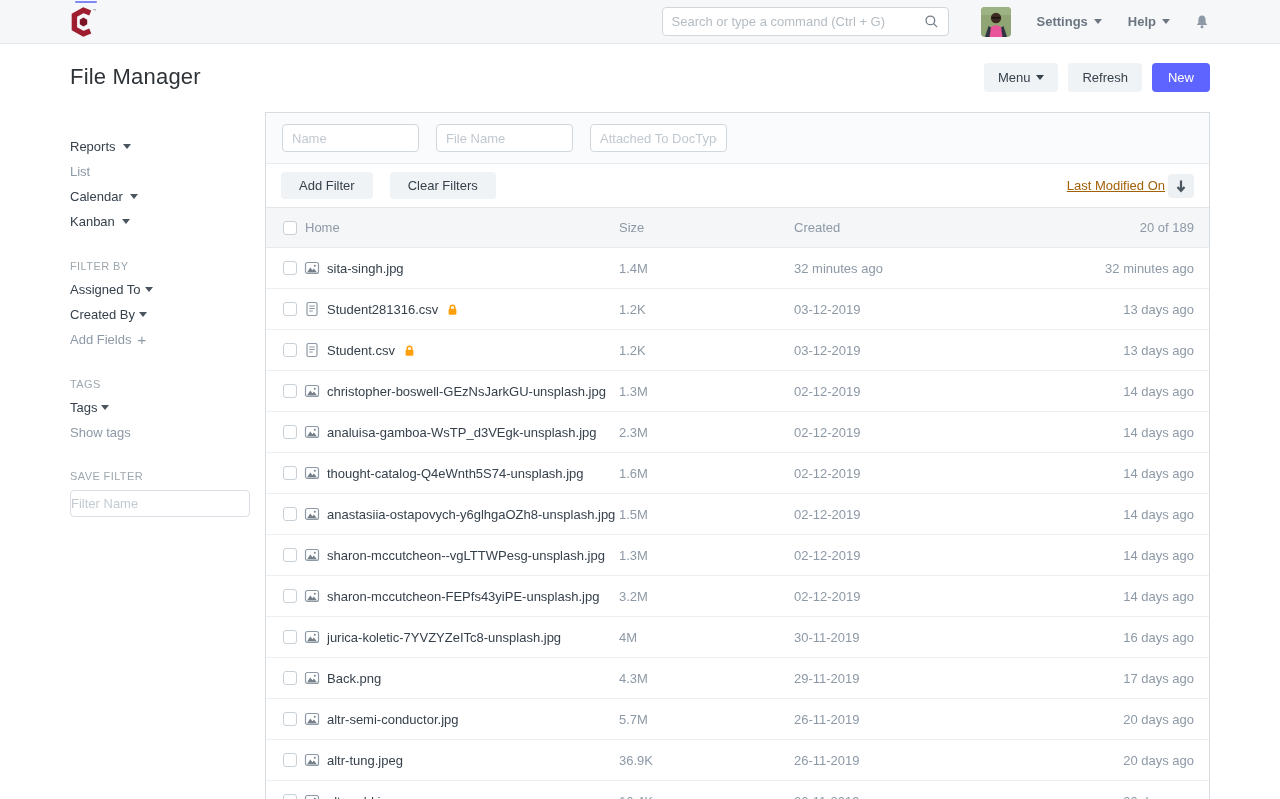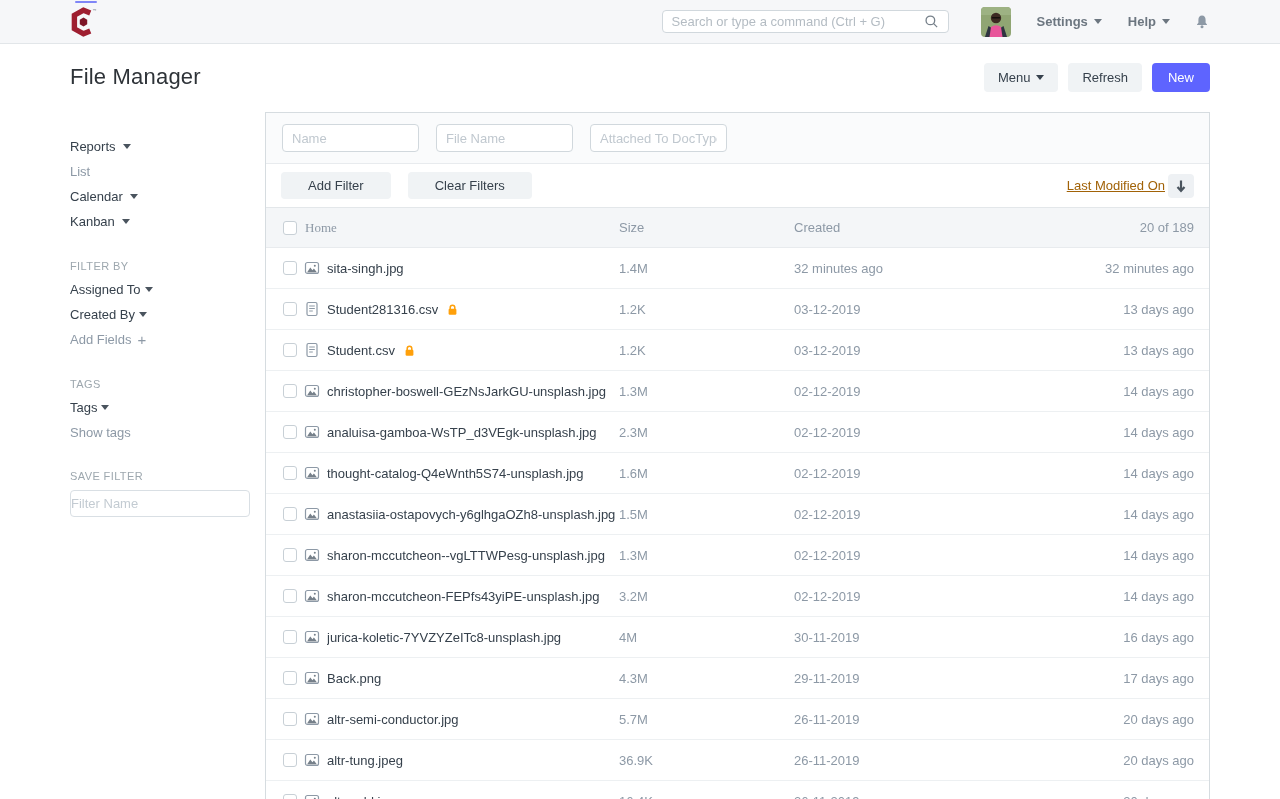--- a/index.html
+++ b/index.html
@@ -5,21 +5,21 @@
   * { margin:0; padding:0; box-sizing:border-box; }
   html,body { width:1280px; height:799px; overflow:hidden; background:#fff;
     font-family:"Liberation Sans","DejaVu Sans",sans-serif; font-size:13px; color:#36414c; }
 
   
   .navbar { position:relative; height:44px; background:#f6f7f9; border-bottom:1px solid #e2e6e9;
     display:flex; align-items:center; padding:0 70px; }
   .loading-bar { position:absolute; top:1px; left:75px; width:22px; height:2px; background:#7f86f7; border-radius:1px; }
   .logo-wrap { display:flex; align-items:flex-start; cursor:pointer; }
   .navbar-spacer { flex:1; }
-  .nav-search { width:287px; height:23px; background:#fff; border:1px solid #d1d8dd; border-radius:4px;
+  .nav-search { width:287px; height:29px; background:#fff; border:1px solid #d1d8dd; border-radius:4px;
     display:flex; align-items:center; padding:0 9px; }
   .nav-search input { flex:1; border:none; outline:none; font:inherit; color:#36414c; background:transparent; }
   .nav-search input::placeholder { color:#b4bcc3; }
   .avatar { width:30px; height:30px; border-radius:4px; overflow:hidden; margin-left:32px; cursor:pointer; flex:none; }
   .nav-link { margin-left:26px; font-weight:700; color:#6c7680; cursor:pointer; display:flex; align-items:center; }
   .bell { margin-left:24px; cursor:pointer; display:flex; }
 
   .caret { display:inline-block; width:0; height:0; border-left:4px solid transparent;
     border-right:4px solid transparent; border-top:5px solid currentColor; margin-left:6px; }
 
@@ -47,30 +47,30 @@
   .filter-name-input::placeholder { color:#c3cbd2; }
   .sb-gap-s { margin-top:20px; }
 
   
   .main-list { margin-left:195px; margin-right:70px; margin-top:2px; border:1px solid #d6dce0; border-bottom:none; }
   .filter-area { background:#fafbfc; border-bottom:1px solid #e8ebee; padding:11px 16px; display:flex; gap:17px; }
   .filter-input { width:137px; height:28px; border:1px solid #d1d8dd; border-radius:4px; background:#fff;
     padding:0 9px; font:inherit; color:#36414c; outline:none; min-width:0; }
   .filter-input::placeholder { color:#c0c8cf; }
   .sort-row { height:44px; display:flex; align-items:center; padding:0 15px; border-bottom:1px solid #e3e7ea; background:#fff; }
-  .sort-row .btn { padding:6px 27px; }
+  .sort-row .btn { padding:6px 18px; }
   .sort-row .btn + .btn { margin-left:17px; }
   .sort-right { margin-left:auto; display:flex; align-items:center; }
   .sort-field { color:#a16207; margin-right:3px;text-decoration:underline; }
   .sort-dir-btn { width:26px; height:24px; background:#eef1f4; border:none; border-radius:4px;
     display:flex; align-items:center; justify-content:center; cursor:pointer; }
 
   .list-header { height:40px; background:#f4f6f8; border-bottom:1px solid #e8ebee; position:relative;
     display:flex; align-items:center; padding-left:17px; color:#8d99a6; }
-  .list-header .home-label { margin-left:8px; cursor:pointer;font-family:Liberation Serif, serif; }
+  .list-header .home-label { margin-left:8px; cursor:pointer; }
   .list-row { height:41px; background:#fff; border-bottom:1px solid #edf0f2; position:relative;
     display:flex; align-items:center; padding-left:17px; }
   .checkbox { width:14px; height:14px; border:1px solid #c8d0d6; border-radius:3px; background:#fff; flex:none; cursor:pointer; }
   .file-icon { margin-left:7px; display:flex; flex:none; }
   .file-name { margin-left:7px; max-width:288px; white-space:nowrap; overflow:hidden; cursor:pointer; }
   .lock-icon { margin-left:8px; display:flex; flex:none; }
   .col-size  { position:absolute; left:353px; color:#8d99a6; }
   .col-created { position:absolute; left:528px; color:#8d99a6; }
   .col-right { position:absolute; right:15px; color:#8d99a6; }
 </style>

